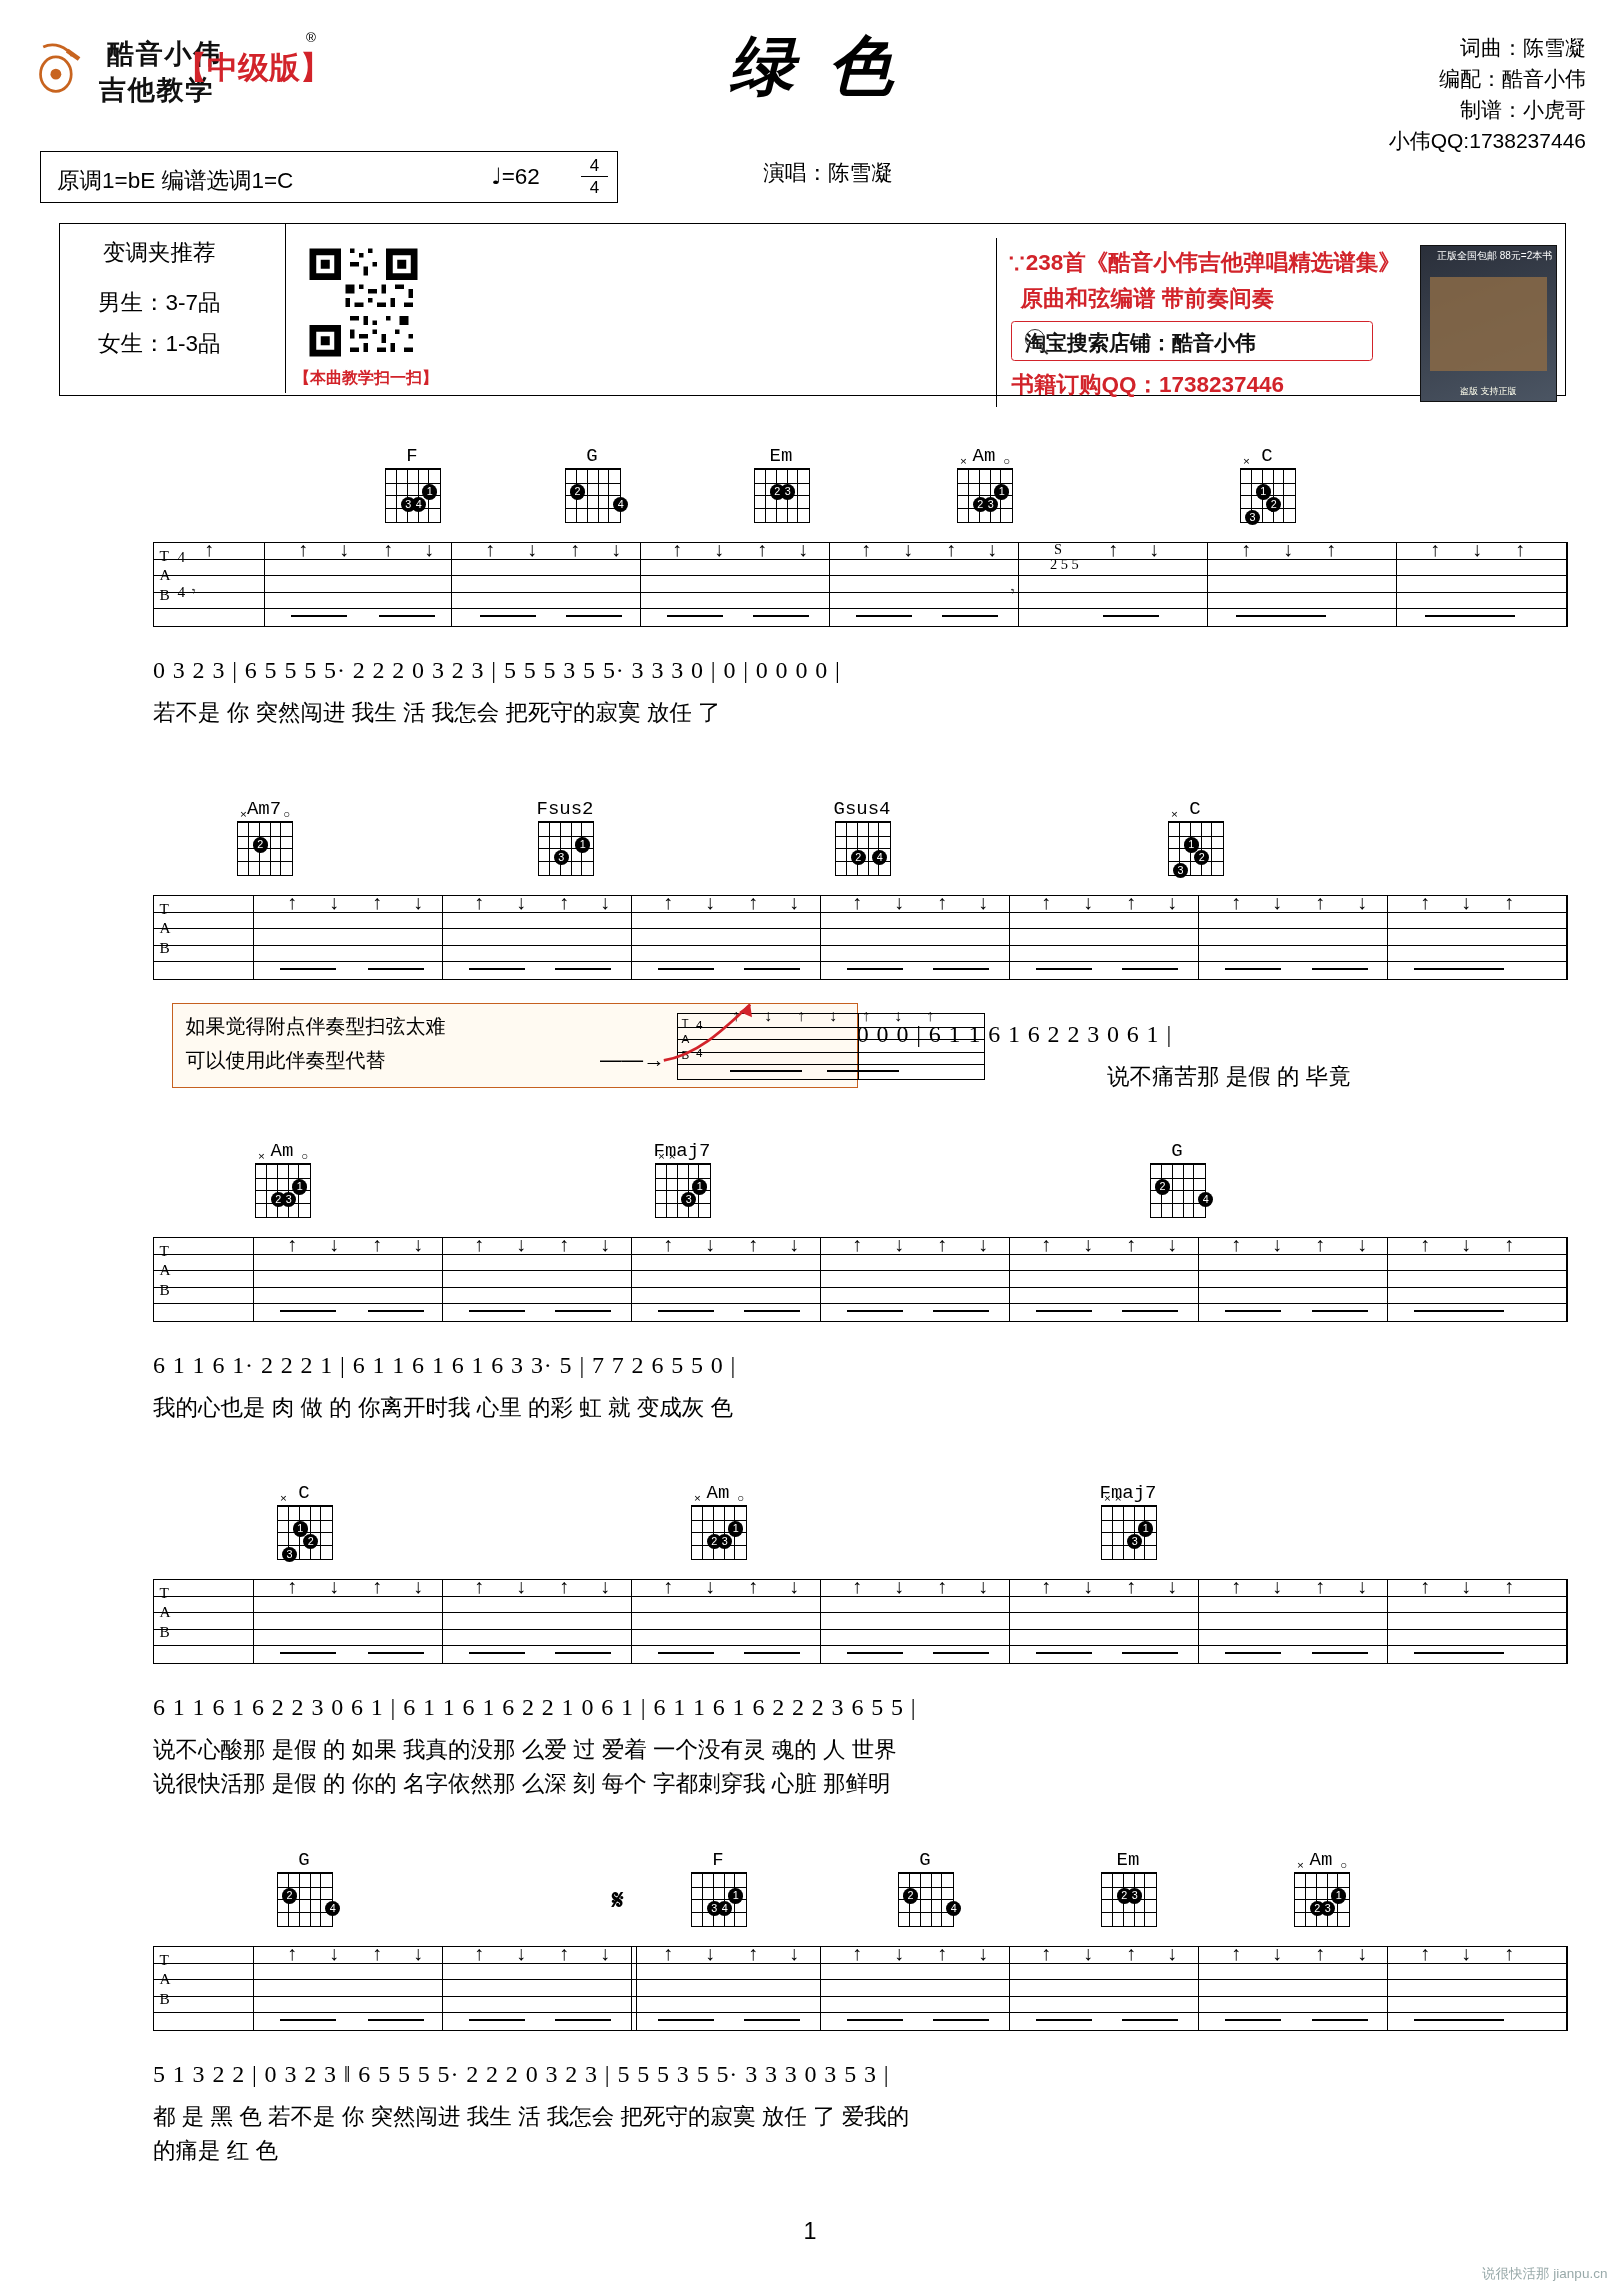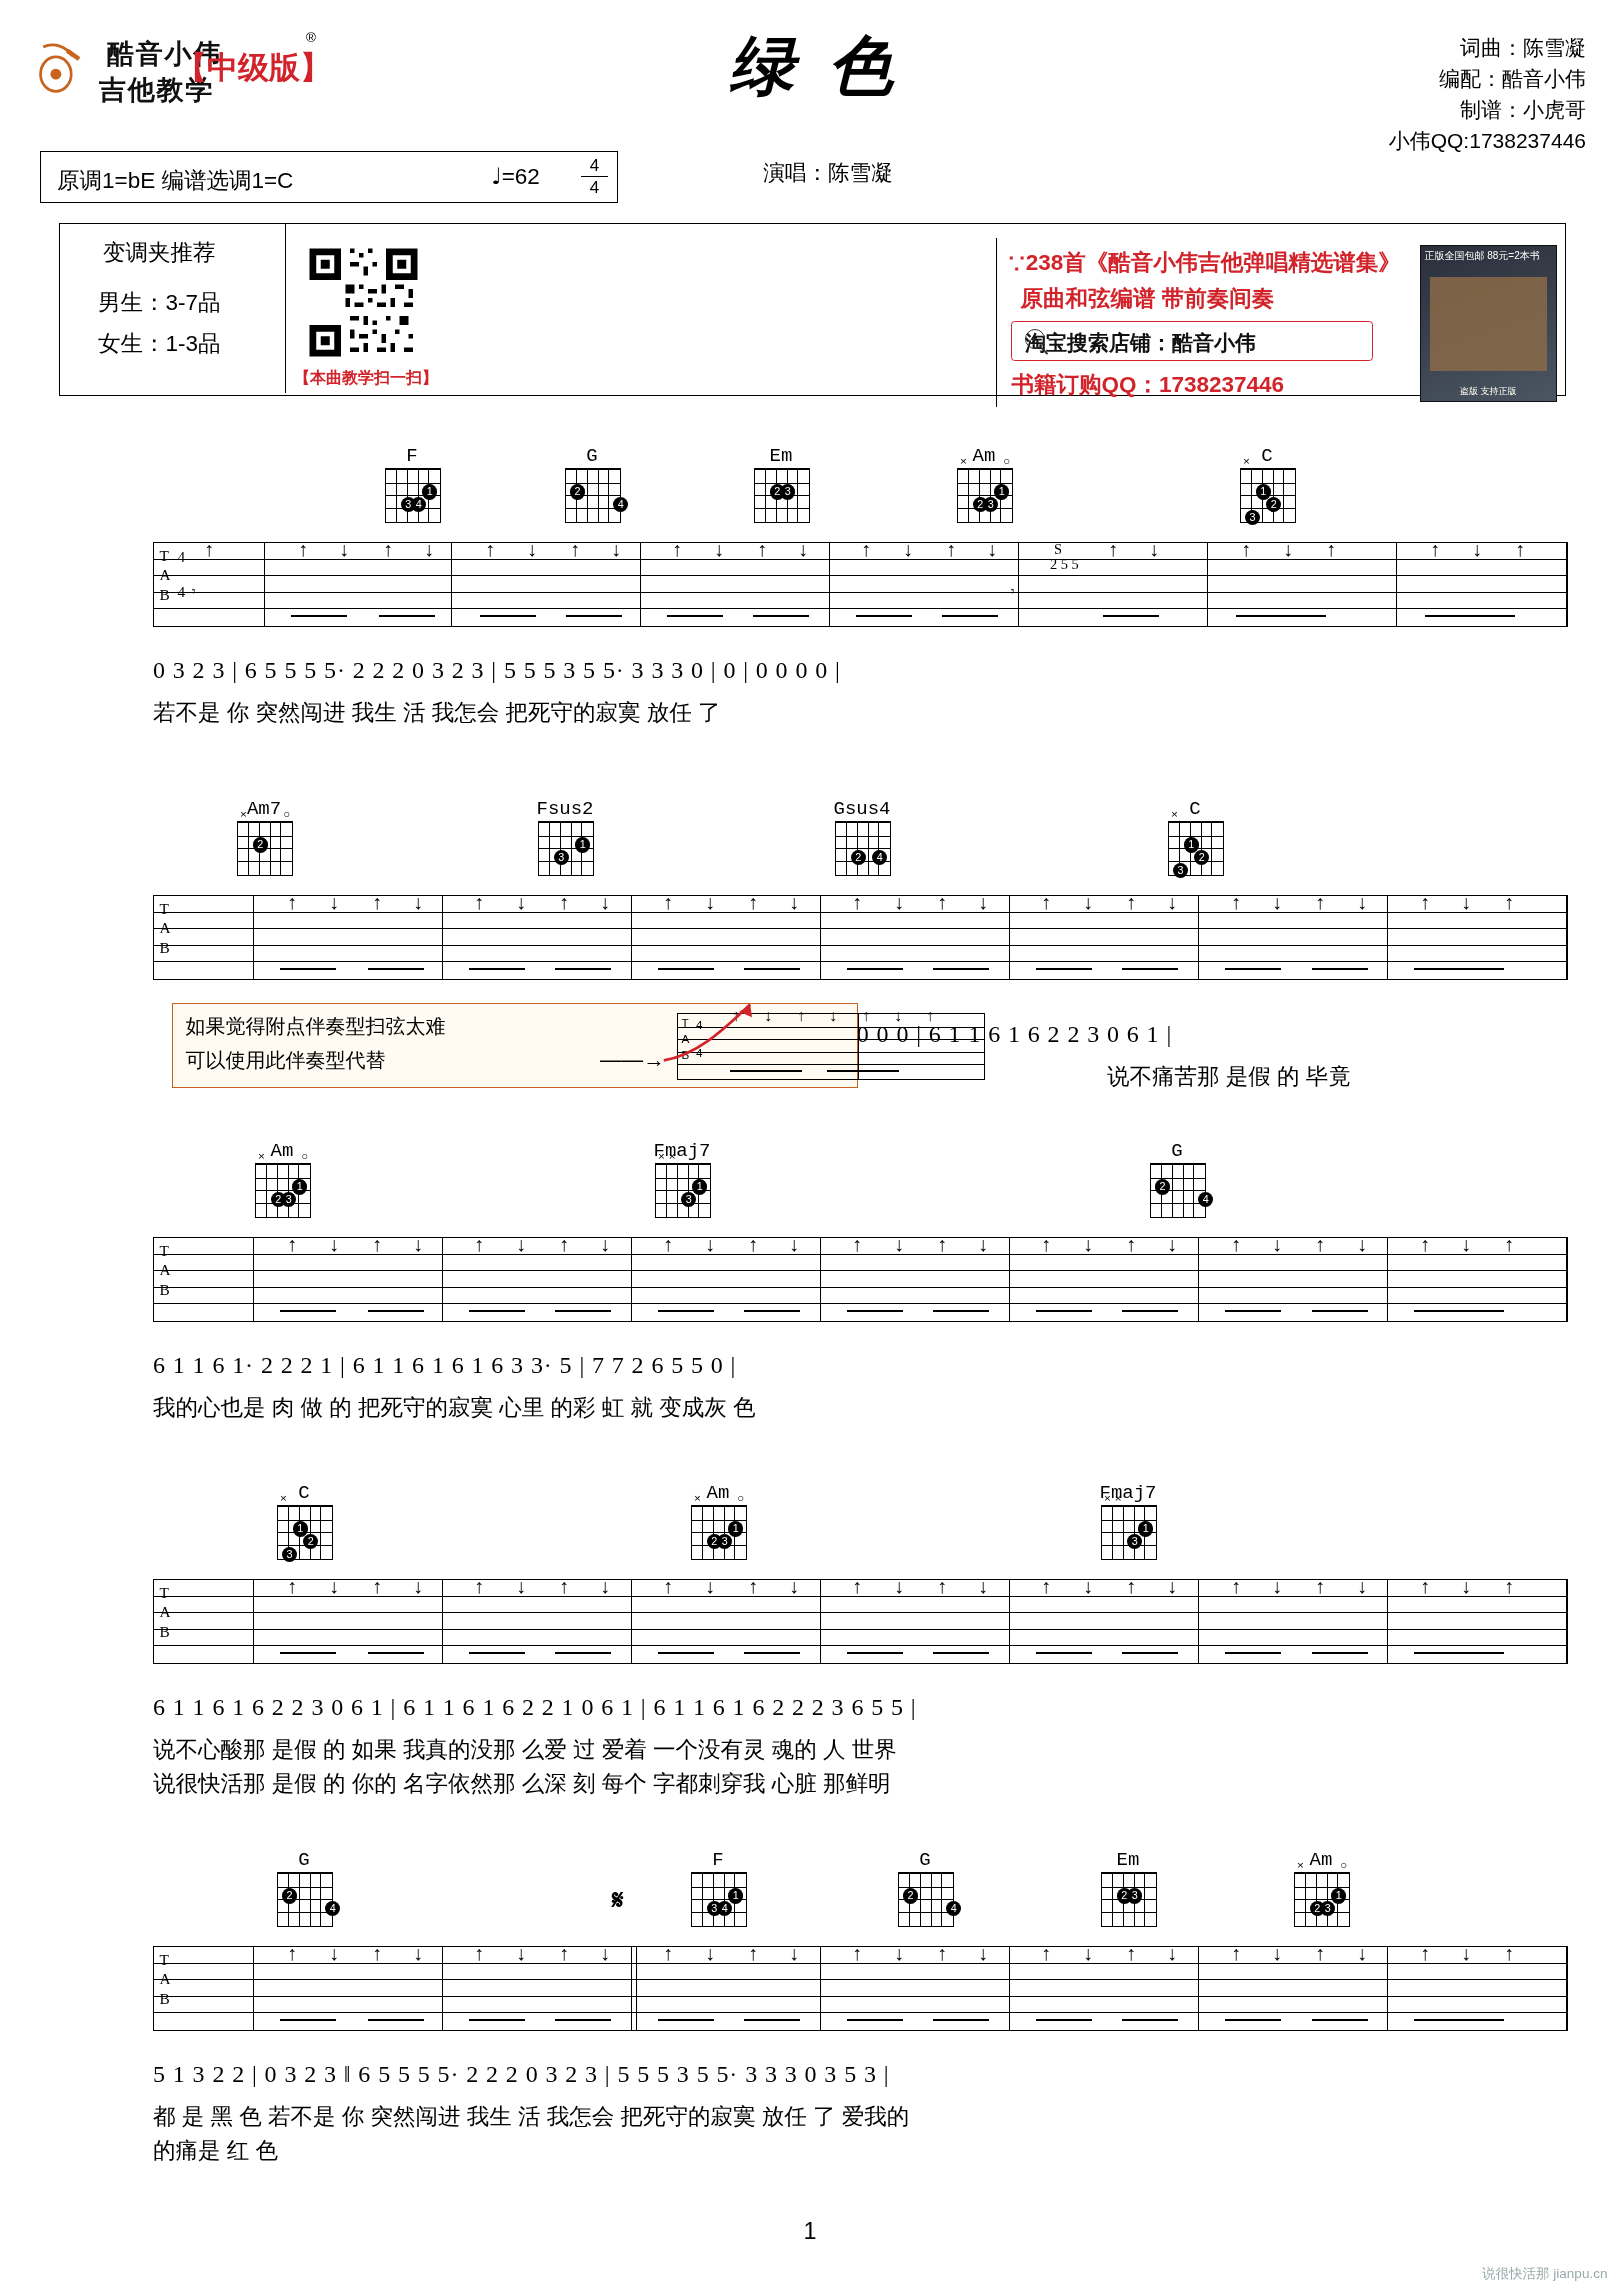--- a/index.html
+++ b/index.html
@@ -44,21 +44,21 @@
 
   .promo{position:absolute;left:936px;top:14px;width:567px;height:169px;border-left:1.4px solid #000;}
   .promo .p1{position:absolute;left:10.8px;top:9px;font-size:22.5px;font-weight:bold;color:#d2232a;white-space:nowrap;}
   .promo .p2{position:absolute;left:23.4px;top:45px;font-size:22.5px;font-weight:bold;color:#d2232a;white-space:nowrap;}
   .promo .searchbox{position:absolute;left:14.4px;top:83px;width:360px;height:38px;border:1.4px solid #d2232a;border-radius:3.6px;}
   .promo .searchbox span{position:absolute;left:12.6px;top:7.2px;font-size:21px;font-weight:bold;color:#111;white-space:nowrap;}
   .promo .mag{position:absolute;right:9px;top:9px;width:18px;height:18px;border:1.8px solid #333;border-radius:50%;}
   .promo .mag:after{content:"";position:absolute;right:-5.4px;bottom:-3.6px;width:9px;height:1.8px;background:#333;transform:rotate(45deg);}
   .promo .p3{position:absolute;left:14.4px;top:131px;font-size:22.5px;font-weight:bold;color:#d2232a;white-space:nowrap;}
   .book{position:absolute;right:7.2px;top:7.2px;width:135px;height:155px;background:linear-gradient(160deg,#2a2f3a,#4b5563);border:0.9px solid #111;}
-  .book .bt{position:absolute;left:3.6px;top:2.7px;right:3.6px;font-size:10px;color:#fff;text-align:left;}
+  .book .bt{position:absolute;left:3.6px;top:2.7px;right:3.6px;font-size:10px;color:#fff;text-align:right;}
   .book .bb{position:absolute;left:3.6px;bottom:3.6px;right:3.6px;font-size:9px;color:#ffe;text-align:center;}
   .book .ph{position:absolute;left:9px;top:31px;width:117px;height:94px;background:#8a6a46;opacity:.85;}
 
   
   .system{position:absolute;left:0;}
   .chordrow{position:absolute;top:0;left:0;width:1620px;height:70px;}
   .chord{position:absolute;width:68px;}
   .chord .nm{position:absolute;top:-23.4px;left:0;width:68px;text-align:center;font-size:19px;font-family:"Liberation Mono",monospace;}
   .grid{position:absolute;top:0;left:7.2px;width:54px;height:52px;border:1.3px solid #000;border-top:2.7px solid #000;}
   .grid .v{position:absolute;top:0;bottom:0;width:1.3px;background:#000;}
@@ -623,21 +623,21 @@
         <div class="rbeam" style="left:882px;top:72px;width:56px;"></div>
         <div class="rbeam" style="left:968px;top:72px;width:56px;"></div>
         <div class="rbeam" style="left:1071px;top:72px;width:56px;"></div>
         <div class="rbeam" style="left:1158px;top:72px;width:56px;"></div>
         <div class="rbeam" style="left:1260px;top:72px;width:90px;"></div>
       </div>
     </div>
 
     <div class="lyricrow" style="top:209px;">
       <div class="nums">6 1 1 6 1· 2 2 2 1 | 6 1 1 6 1 6 1 6 3 3· 5 | 7 7 2 6 5 5      0 |</div>
-      <div class="lyr" style="top:40px;">我的心也是  肉  做 的    把死守的寂寞 心里 的彩 虹  就  变成灰 色</div>
+      <div class="lyr" style="top:40px;">我的心也是  肉  做 的    你离开时我 心里 的彩 虹  就  变成灰 色</div>
     </div>
   </div>
 
   <div class="system" style="top:1485px;">
     <div class="chordrow">
       <div class="chord" style="left:270px;top:20px;">
         <div class="nm">C</div>
         <div class="grid">
           <div class="xo" style="left:1.8px">×</div>
           <div class="v" style="left:10px"></div>

